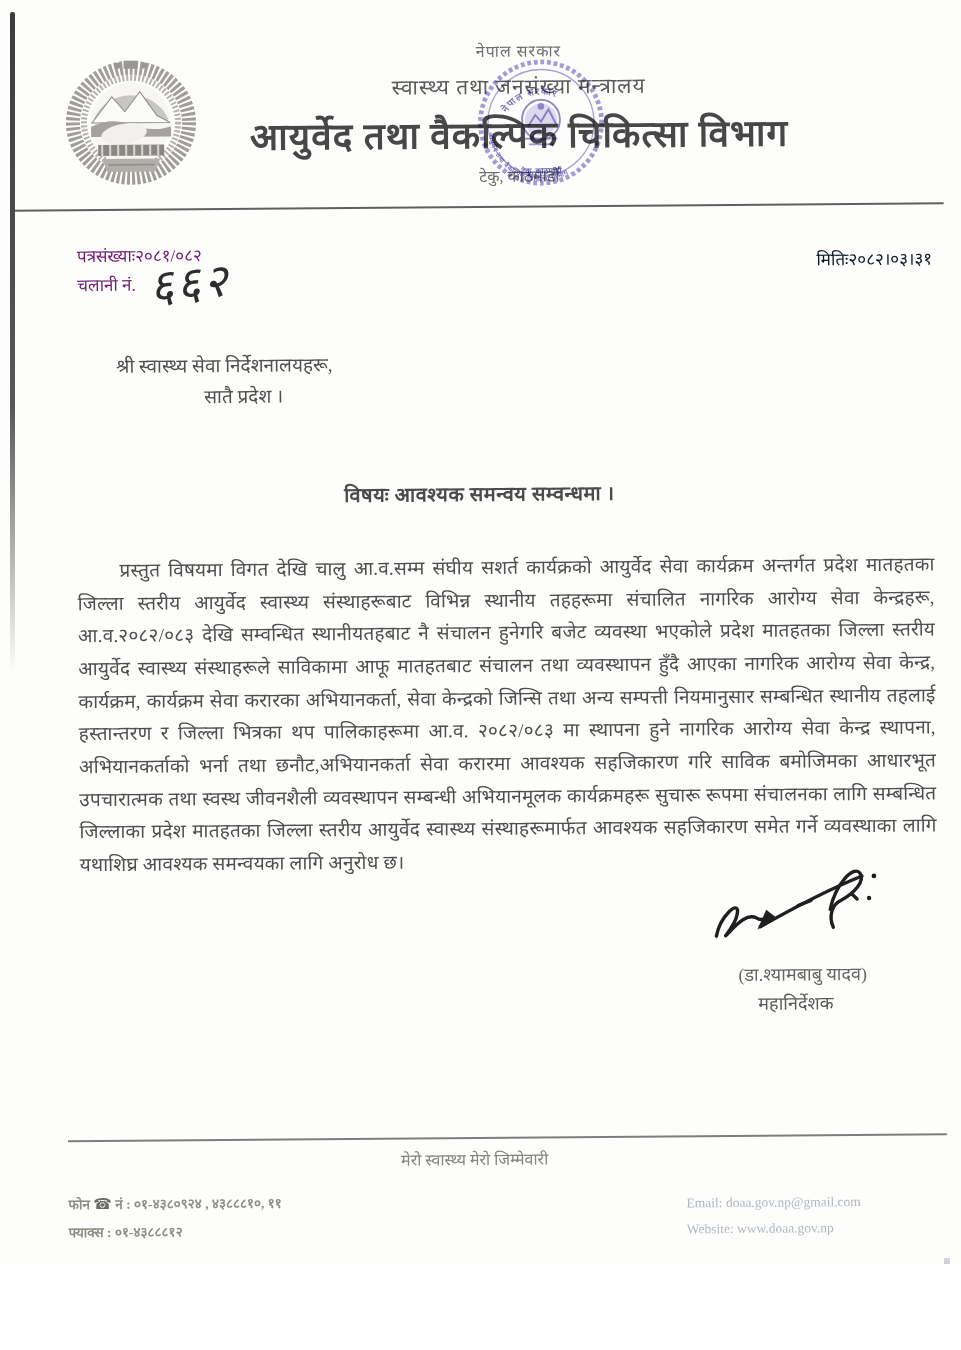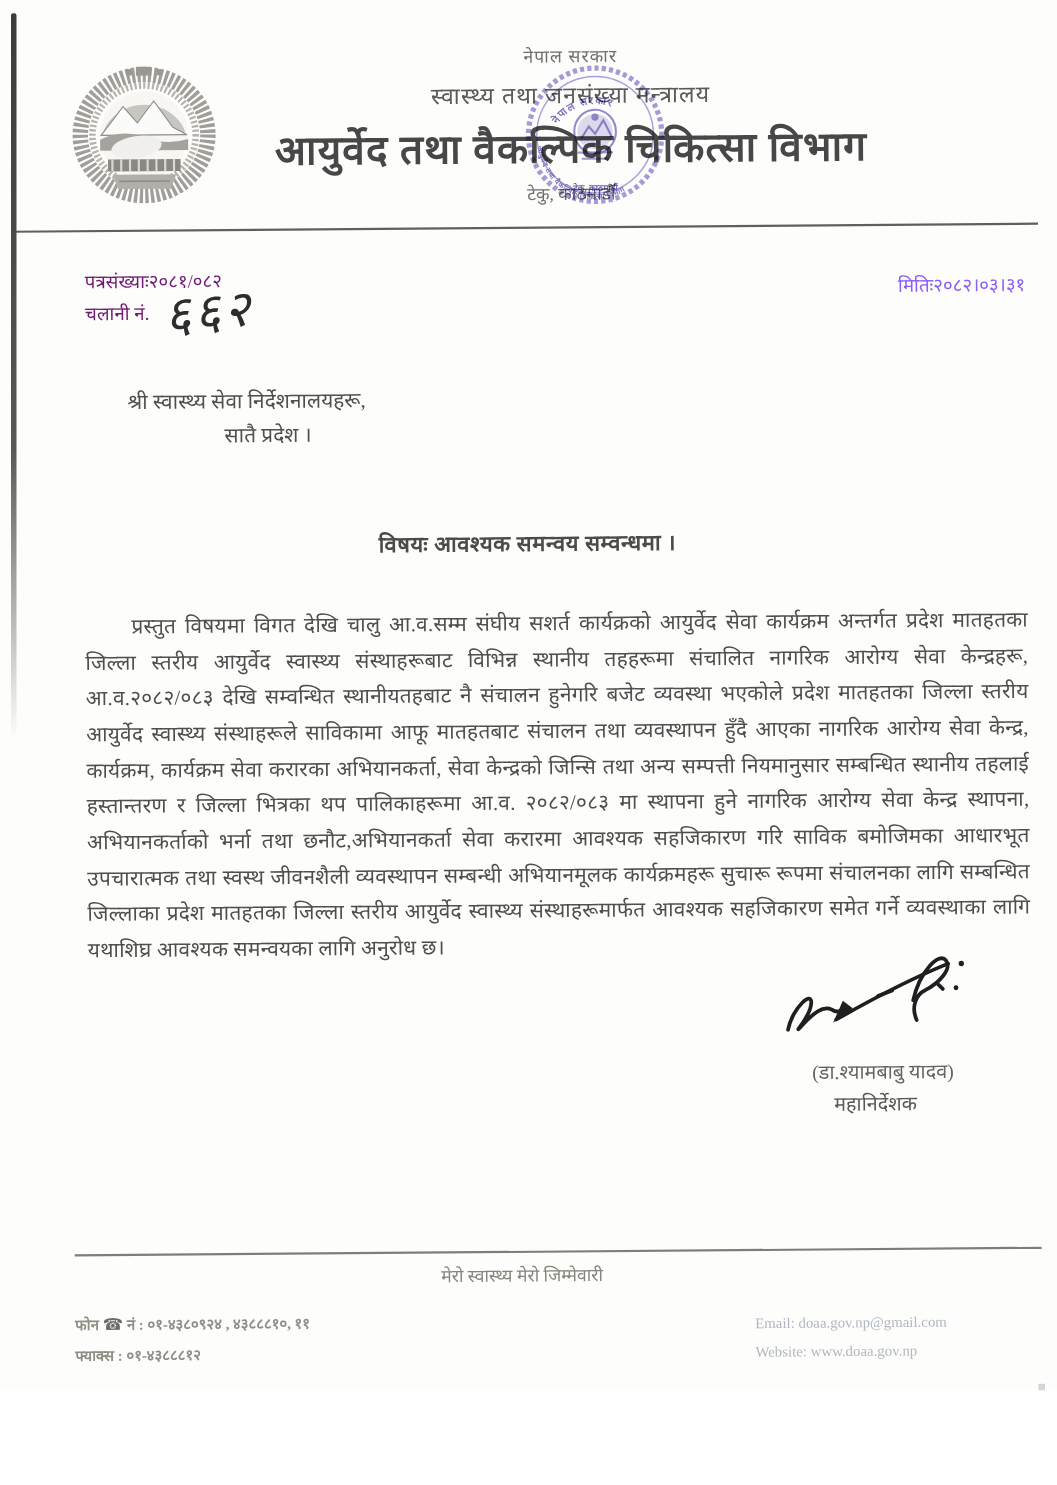--- a/index.html
+++ b/index.html
@@ -21,21 +21,21 @@
   .stamp{position:absolute;left:474px;top:52px;width:142px;height:142px;opacity:.82;mix-blend-mode:multiply;}
   .head-divider{position:absolute;left:14px;right:14px;top:206px;height:2px;background:#5f5f5f;}
 
   
   .meta-left{position:absolute;left:80px;top:240px;font-size:17px;color:#701a75;line-height:1.7;}
   .dispatch-number{
     position:absolute;left:152px;top:248px;font-size:46px;color:#2d2d2d;
     font-style:italic;transform:rotate(-5deg);letter-spacing:3px;
     font-family:"DejaVu Serif",serif;
   }
-  .letter-date{position:absolute;right:26px;top:250px;font-size:17px;color:#8b5cf6;}
+  .letter-date{position:absolute;right:26px;top:250px;font-size:17px;color:#0f172a;}
 
   
   .addressee{position:absolute;left:118px;top:348px;font-size:19px;color:#4f4f4f;line-height:1.65;}
   .addressee .line2{padding-left:88px;}
   .subject{position:absolute;left:0;right:0;top:480px;text-align:center;font-size:20px;font-weight:600;color:#4b4b4b;letter-spacing:.5px;}
 
   
   .body-text{
     position:absolute;left:78px;right:26px;top:552px;
     font-size:19px;line-height:1.72;text-align:justify;color:#4e4e4e;

